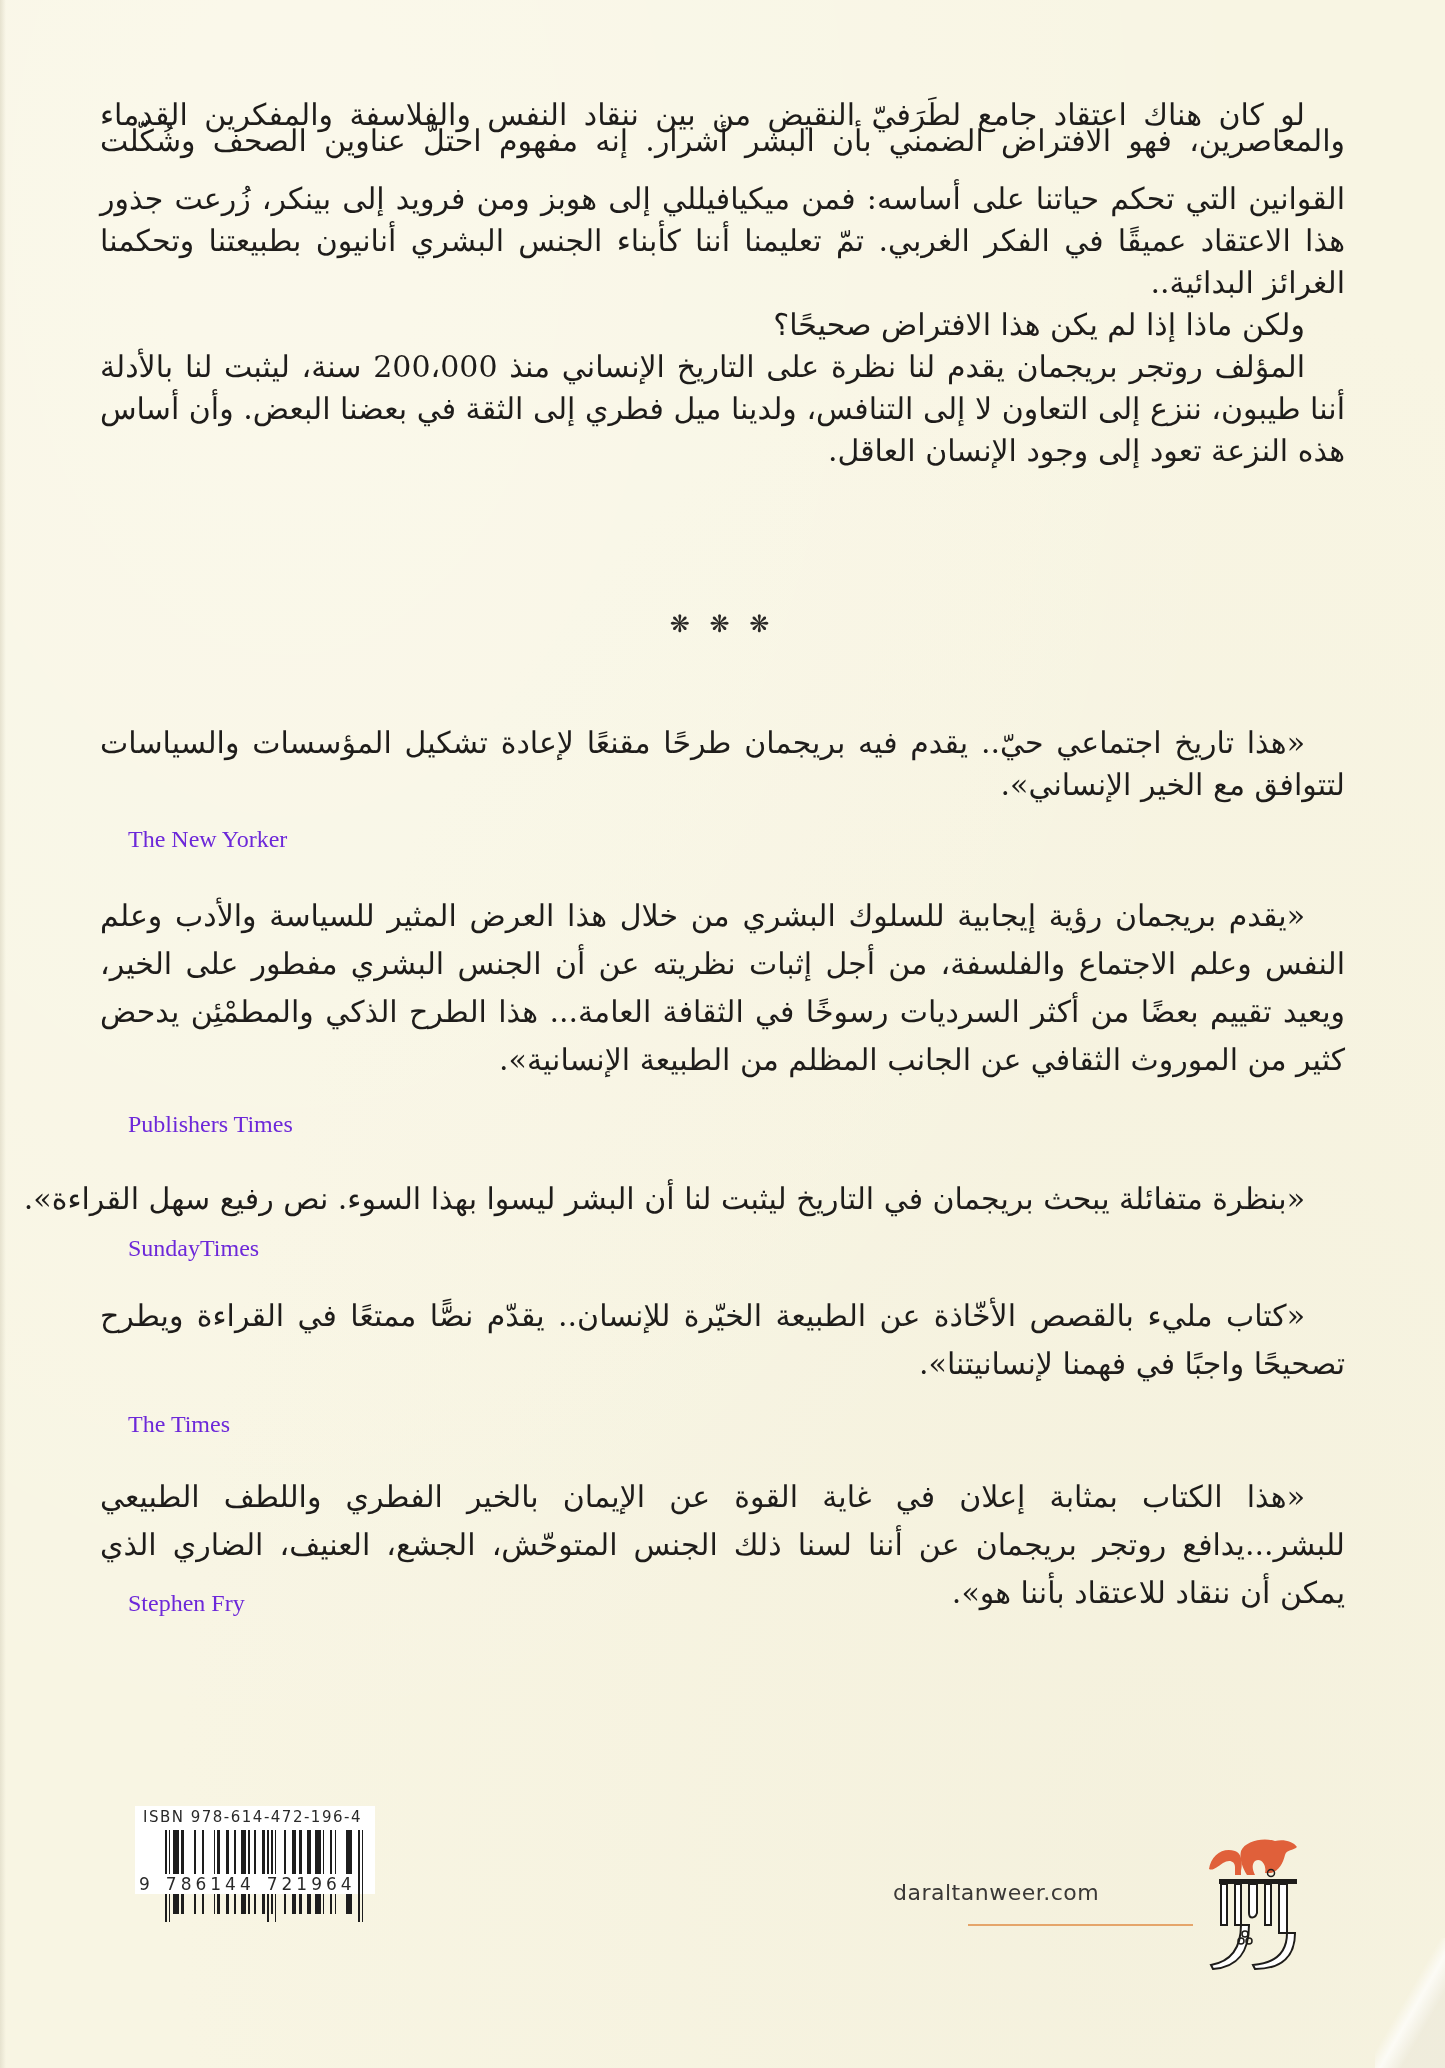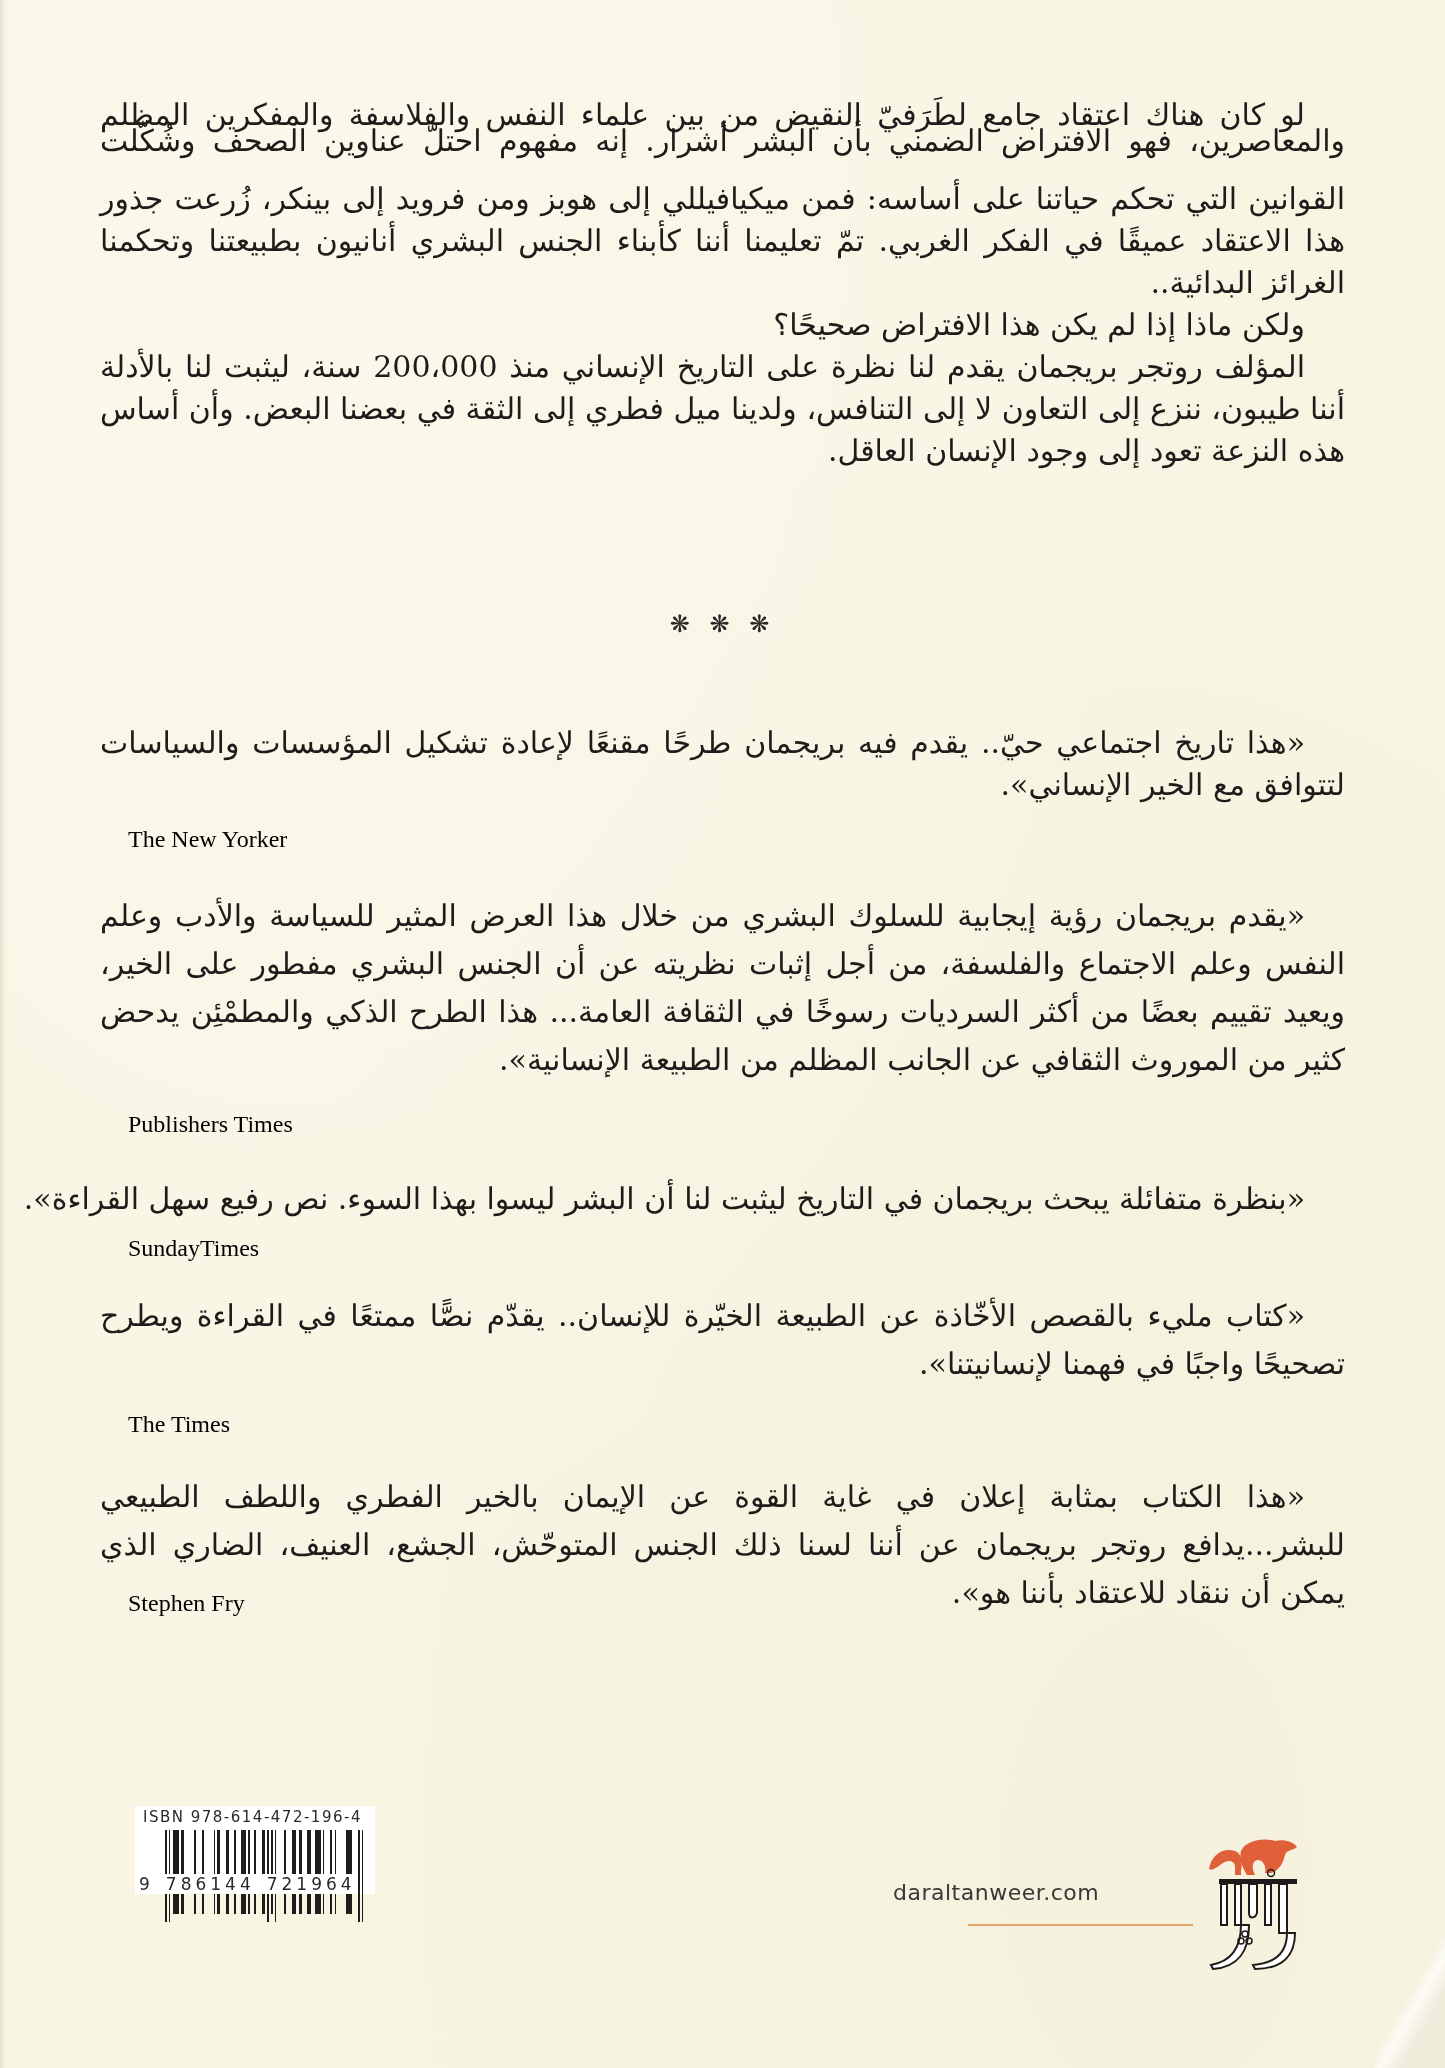--- a/index.html
+++ b/index.html
@@ -63,21 +63,21 @@
     font-size: 24px;
     letter-spacing: 6px;
     color: #2a2826;
     font-family: "DejaVu Sans", sans-serif;
   }
   .attribution {
     position: absolute;
     left: 128px;
     font-family: "Liberation Serif", serif;
     font-size: 24px;
-    color: #000000;
+    color: #6d28d9;
     direction: ltr;
   }
   .barcode-box {
     position: absolute;
     left: 135px;
     top: 1806px;
     width: 240px;
     height: 88px;
     background: #ffffff;
   }
@@ -145,21 +145,21 @@
   }
 </style>
 </head>
 <body>
 
 <div class="paper"></div>
 <div class="edge-left"></div>
 <div class="corner-fold"></div>
 
 <div class="text-block" style="top:0;">
-  <div class="line indent" style="top:94px;">لو كان هناك اعتقاد جامع لطَرَفيّ النقيض من بين علماء النفس والفلاسفة والمفكرين المظلم</div>
+  <div class="line indent" style="top:94px;">لو كان هناك اعتقاد جامع لطَرَفيّ النقيض من بين ننقاد النفس والفلاسفة والمفكرين القدماء</div>
   <div class="line" style="top:120px;">والمعاصرين، فهو الافتراض الضمني بأن البشر أشرار. إنه مفهوم احتلّ عناوين الصحف وشُكّلت</div>
   <div class="line" style="top:178px;">القوانين التي تحكم حياتنا على أساسه: فمن ميكيافيللي إلى هوبز ومن فرويد إلى بينكر، زُرعت جذور</div>
   <div class="line" style="top:220px;">هذا الاعتقاد عميقًا في الفكر الغربي. تمّ تعليمنا أننا كأبناء الجنس البشري أنانيون بطبيعتنا وتحكمنا</div>
   <div class="line last" style="top:262px;">الغرائز البدائية..</div>
 
   <div class="line indent last" style="top:304px;">ولكن ماذا إذا لم يكن هذا الافتراض صحيحًا؟</div>
 
   <div class="line indent" style="top:346px;">المؤلف روتجر بريجمان يقدم لنا نظرة على التاريخ الإنساني منذ 200،000 سنة، ليثبت لنا بالأدلة</div>
   <div class="line" style="top:388px;">أننا طيبون، ننزع إلى التعاون لا إلى التنافس، ولدينا ميل فطري إلى الثقة في بعضنا البعض. وأن أساس</div>
   <div class="line last" style="top:430px;">هذه النزعة تعود إلى وجود الإنسان العاقل.</div>

